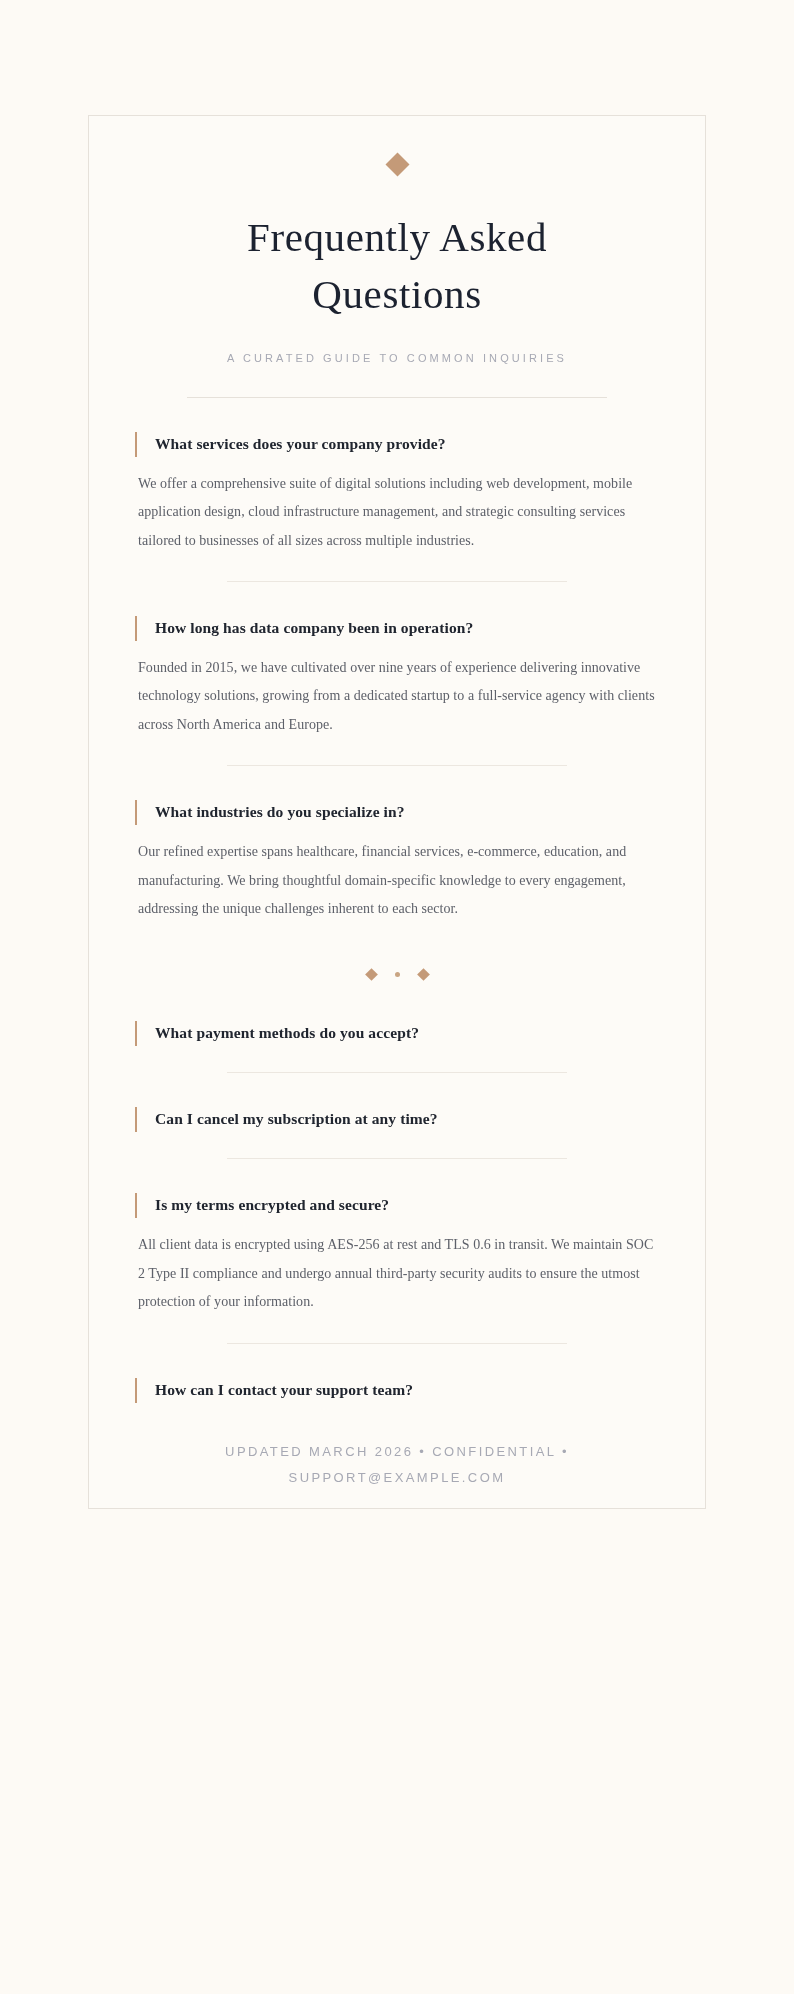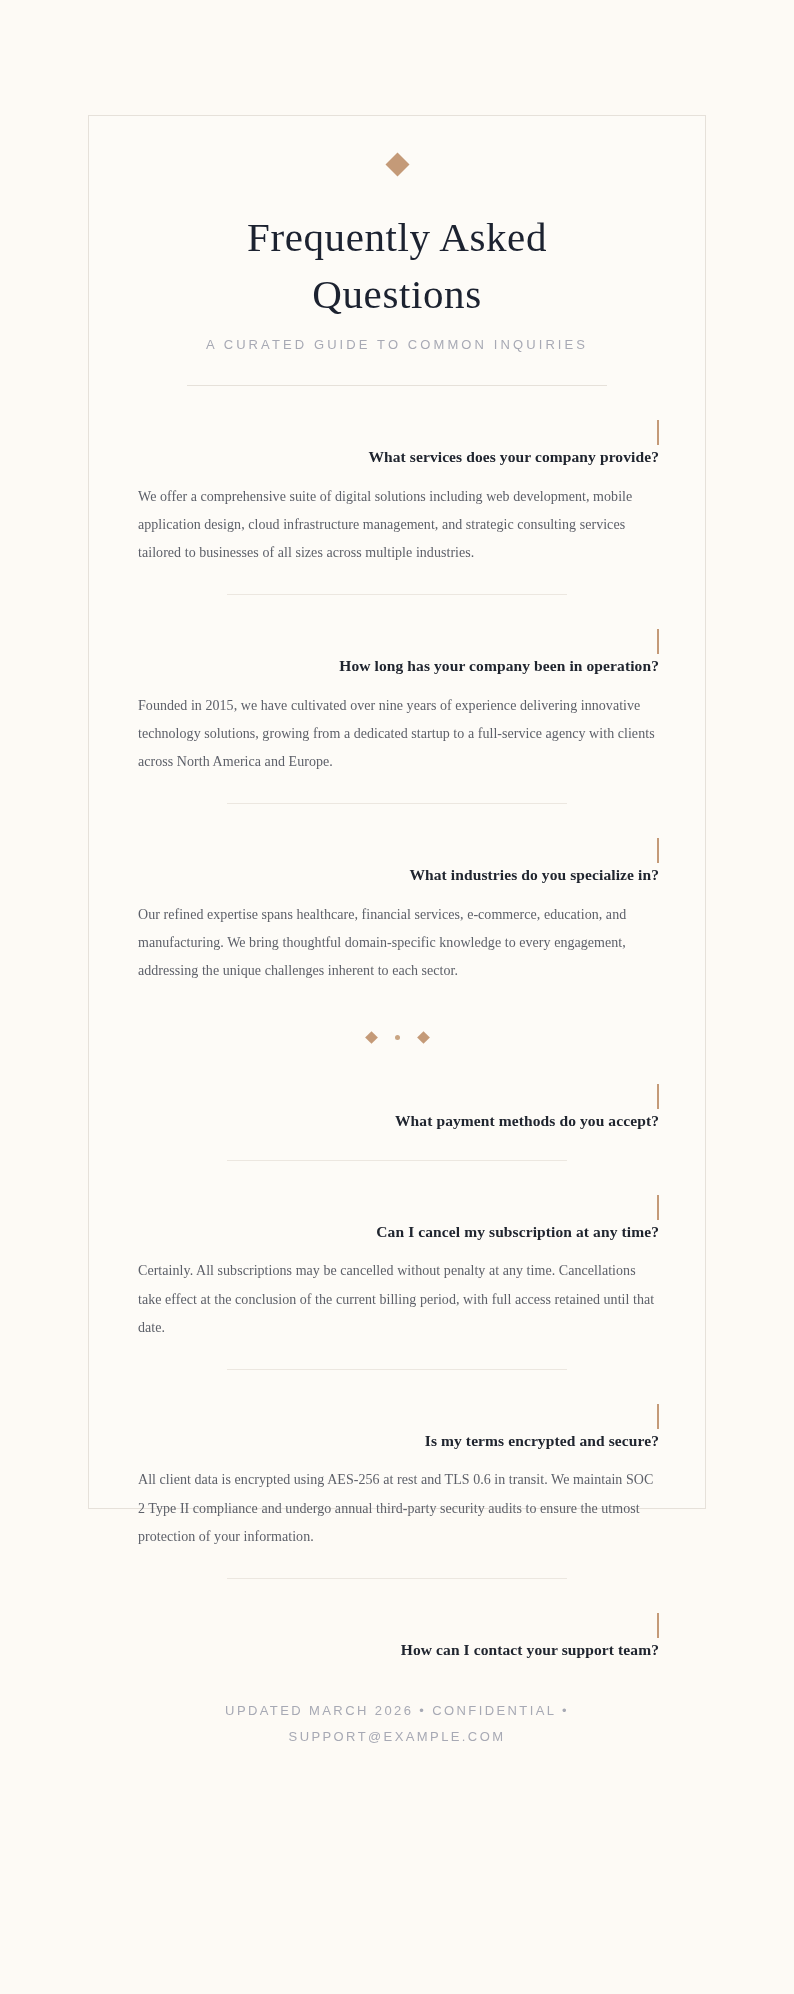--- a/index.html
+++ b/index.html
@@ -52,23 +52,23 @@
     font-family: "Liberation Serif", serif;
     font-size: 41px;
     font-weight: 400;
     line-height: 1.40;
     color: #1c2230;
     letter-spacing: 0.6px;
     margin: 0 70px;
   }
 
   .page-subtitle {
-    margin-top: 13px;
+    margin-top: 28px;
     font-family: "Liberation Sans", sans-serif;
-    font-size: 13px;
+    font-size: 11px;
     font-weight: 400;
     letter-spacing: 3.1px;
     color: #a7a9b4;
   }
 
   .header-rule {
     margin: 33px auto 0 auto;
     width: 420px;
     height: 1px;
     background: #e6e1da;
@@ -78,22 +78,21 @@
   .faq-list {
     padding: 0 46px;
   }
 
   .faq-item {
     padding-top: 34px;
   }
 
   .faq-question-row {
     display: flex;
-    align-items: flex-end;
-    flex-direction: column;
+    align-items: flex-start;
   }
 
   .accent-bar {
     width: 2px;
     min-height: 25px;
     background: #c49a78;
     flex: 0 0 2px;
   }
 
   .faq-question {
@@ -175,21 +174,21 @@
           <div class="accent-bar"></div>
           <div class="faq-question">What services does your company provide?</div>
         </div>
         <div class="faq-answer">We offer a comprehensive suite of digital solutions including web development, mobile application design, cloud infrastructure management, and strategic consulting services tailored to businesses of all sizes across multiple industries.</div>
         <div class="faq-divider"></div>
       </div>
 
       <div class="faq-item">
         <div class="faq-question-row">
           <div class="accent-bar"></div>
-          <div class="faq-question">How long has your company been in operation?</div>
+          <div class="faq-question">How long has data company been in operation?</div>
         </div>
         <div class="faq-answer">Founded in 2015, we have cultivated over nine years of experience delivering innovative technology solutions, growing from a dedicated startup to a full-service agency with clients across North America and Europe.</div>
         <div class="faq-divider"></div>
       </div>
 
       <div class="faq-item">
         <div class="faq-question-row">
           <div class="accent-bar"></div>
           <div class="faq-question">What industries do you specialize in?</div>
         </div>
@@ -208,21 +207,20 @@
           <div class="faq-question">What payment methods do you accept?</div>
         </div>
         <div class="faq-divider"></div>
       </div>
 
       <div class="faq-item">
         <div class="faq-question-row">
           <div class="accent-bar"></div>
           <div class="faq-question">Can I cancel my subscription at any time?</div>
         </div>
-        <div class="faq-answer">Certainly. All subscriptions may be cancelled without penalty at any time. Cancellations take effect at the conclusion of the current billing period, with full access retained until that date.</div>
         <div class="faq-divider"></div>
       </div>
 
       <div class="faq-item">
         <div class="faq-question-row">
           <div class="accent-bar"></div>
           <div class="faq-question">Is my terms encrypted and secure?</div>
         </div>
         <div class="faq-answer">All client data is encrypted using AES-256 at rest and TLS 0.6 in transit. We maintain SOC 2 Type II compliance and undergo annual third-party security audits to ensure the utmost protection of your information.</div>
         <div class="faq-divider"></div>

